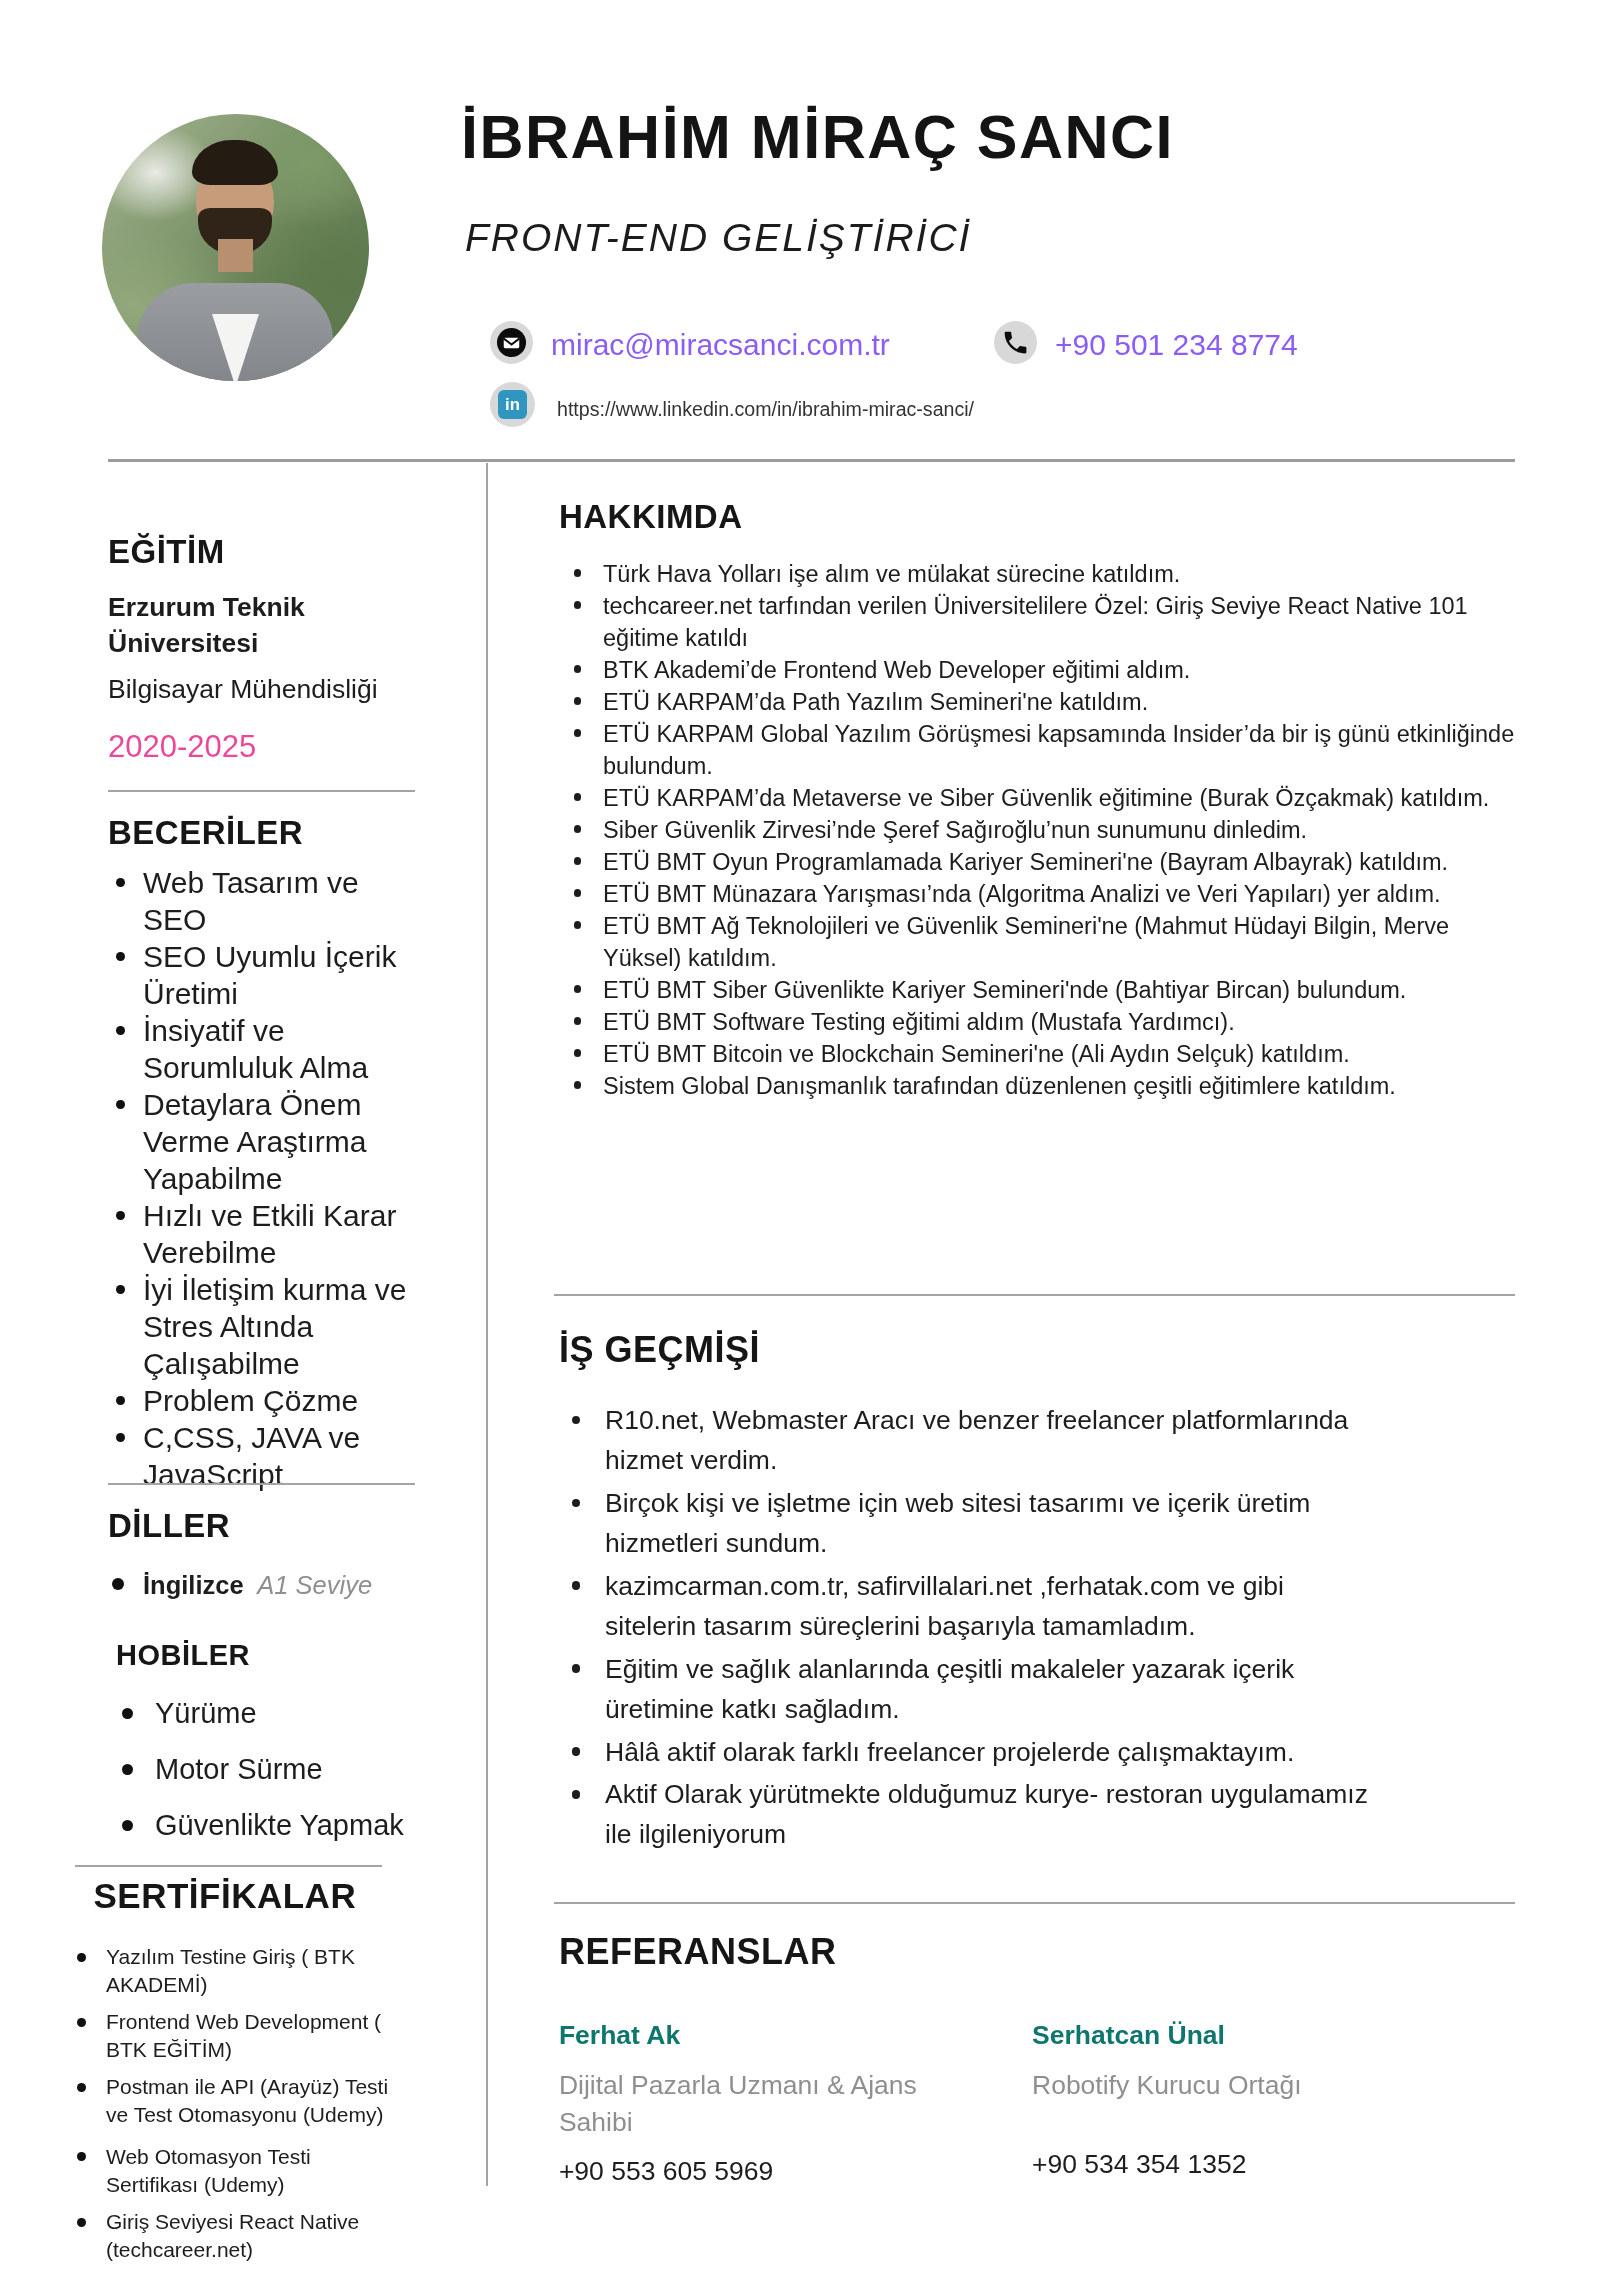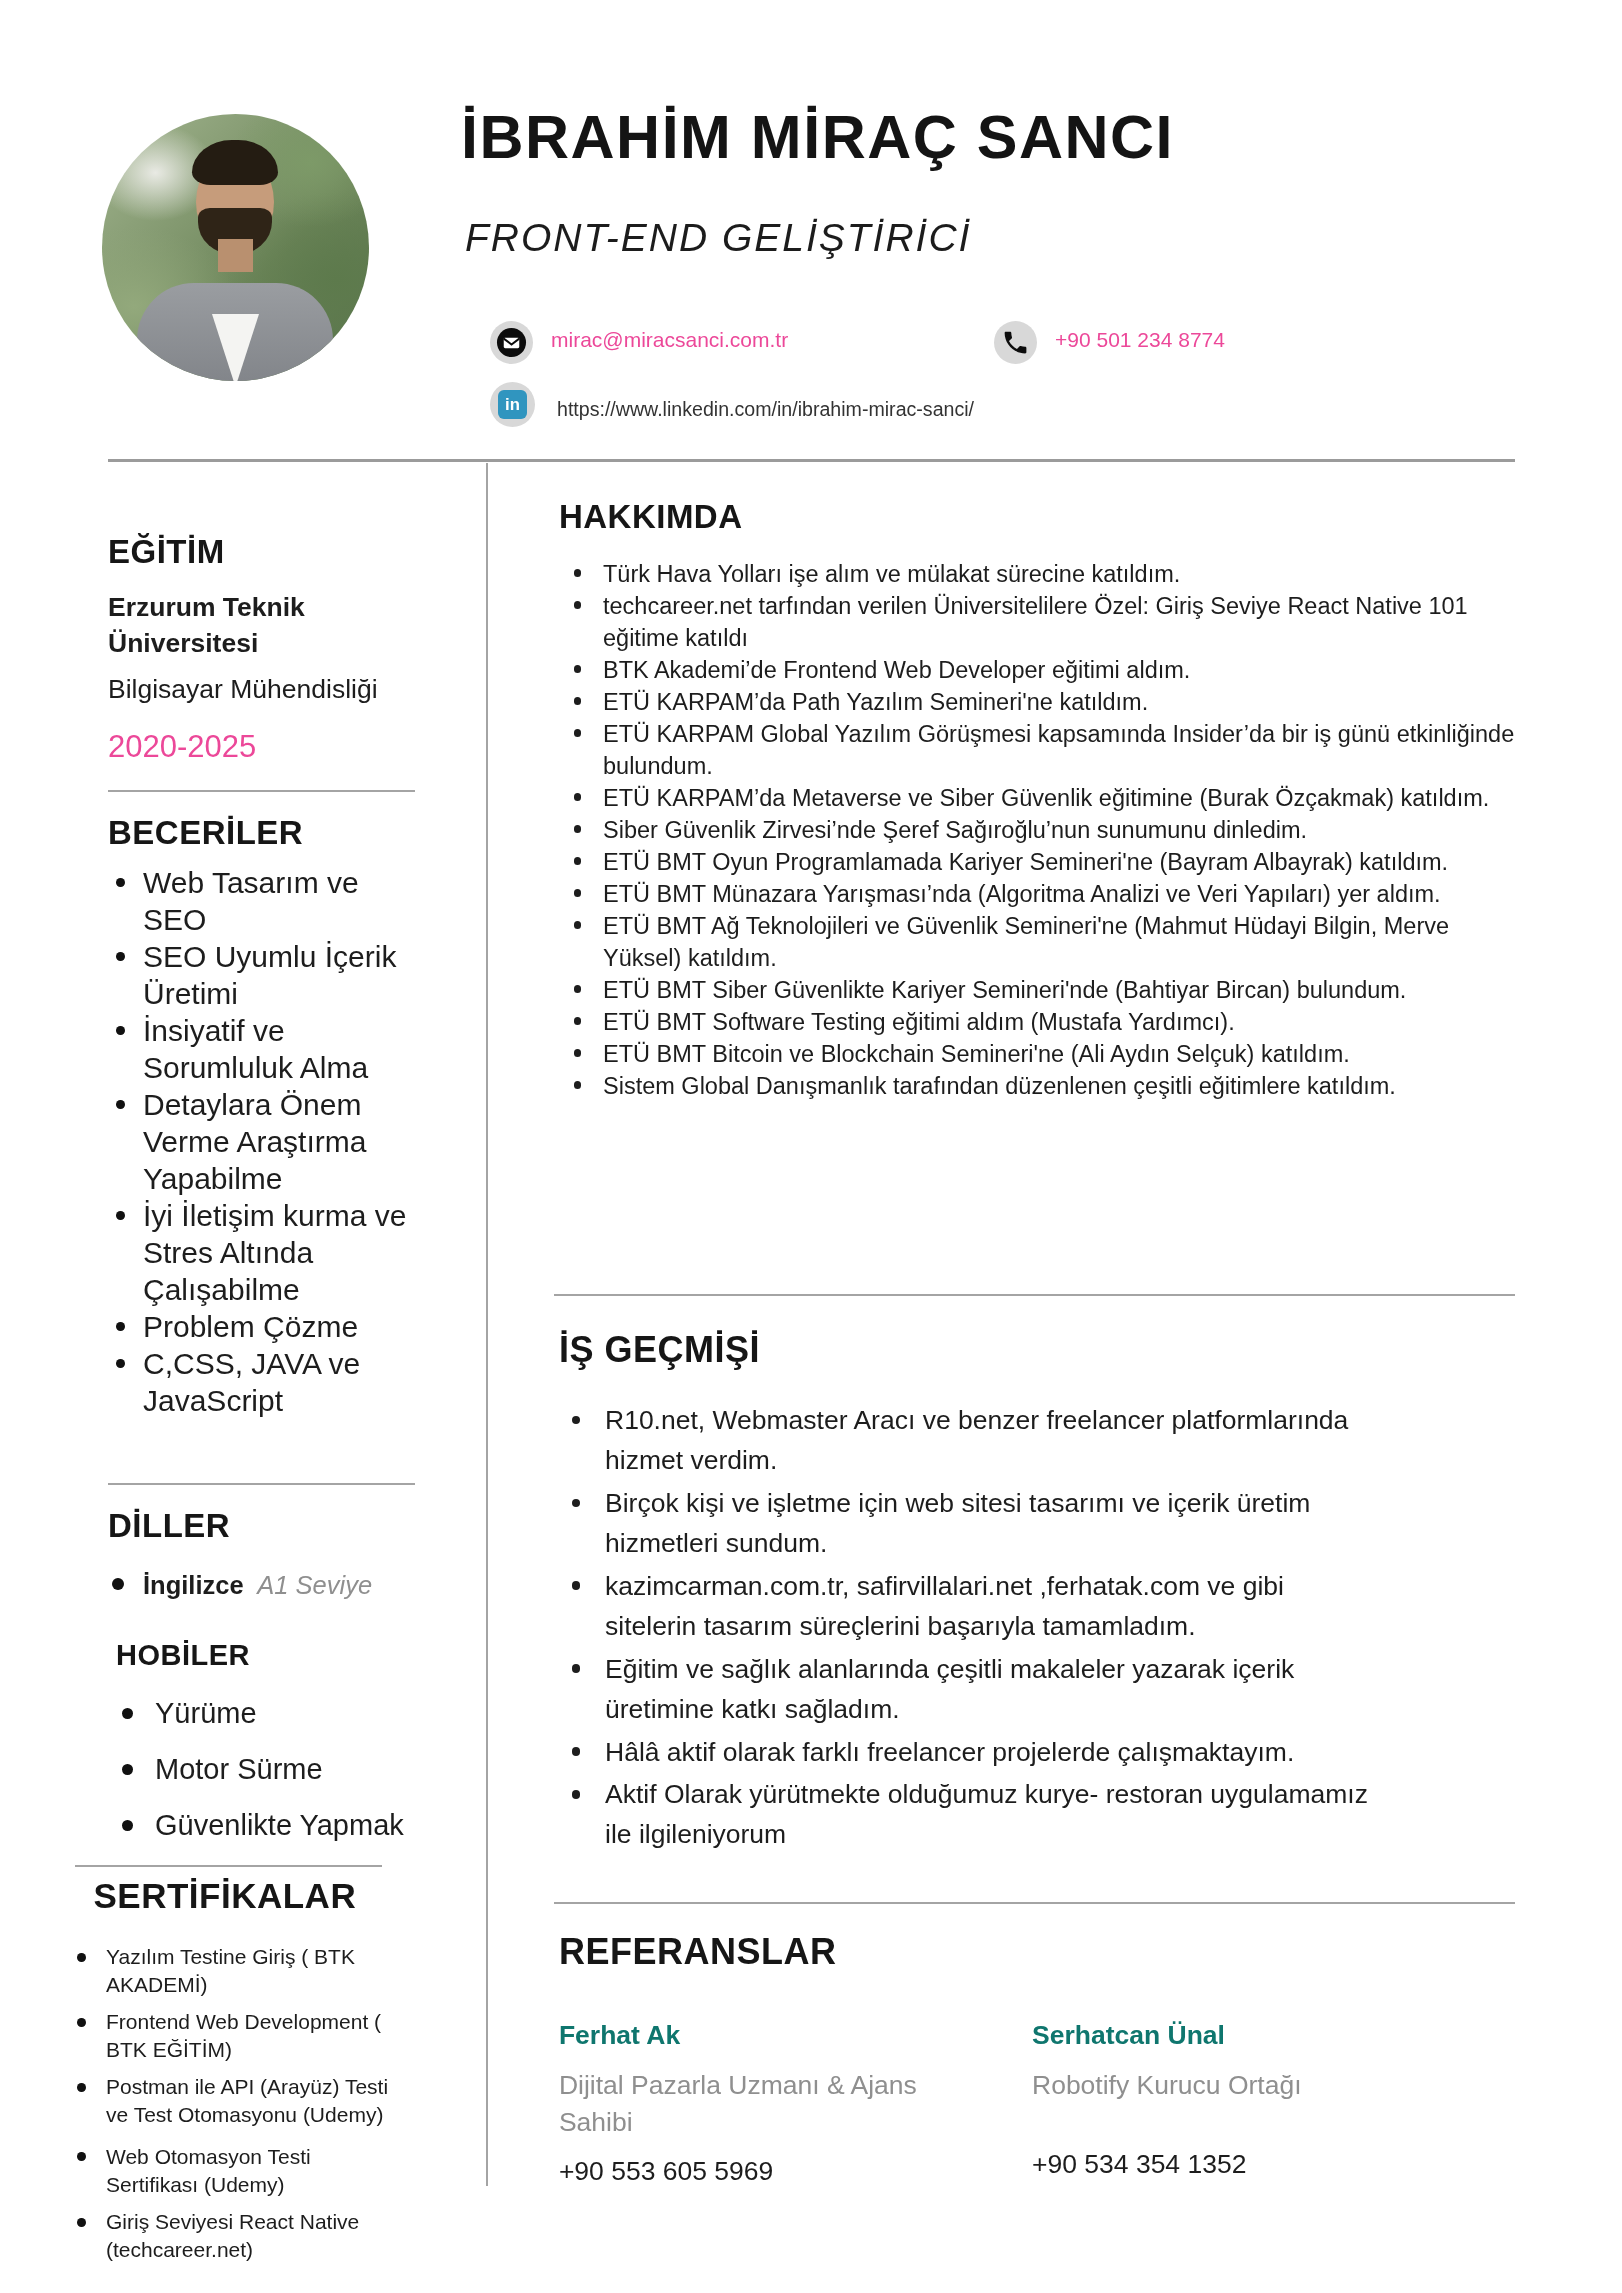--- a/index.html
+++ b/index.html
@@ -25,21 +25,21 @@
     clip-path:polygon(0 0,100% 0,50% 100%);}
   .photo .neck{position:absolute;left:116px;top:125px;width:35px;height:33px;background:#b9906f;}
   .photo .head{position:absolute;left:94px;top:39px;width:78px;height:98px;border-radius:39px/49px;background:#c69c7b;}
   .photo .hair{position:absolute;left:90px;top:25.5px;width:86px;height:45px;border-radius:43px 43px 19.6px 19.6px/35px 35px 13.7px 13.7px;background:#241c12;}
   .photo .beard{position:absolute;left:96px;top:94px;width:74px;height:47px;border-radius:11.8px 11.8px 37px 37px/9.8px 9.8px 33px 33px;background:#2f2417;}
 
   .name{left:461px;top:102px;font-size:61px;font-weight:800;letter-spacing:1.5px;color:#141414;}
   .role{left:465px;top:216px;font-size:39px;font-weight:300;letter-spacing:2px;color:#1c1c1c;font-style:italic;}
 
   .badge{width:43px;height:43px;border-radius:50%;background:#d8d8d8;display:flex;align-items:center;justify-content:center;}
-  .contact-text{font-size:21px;color:#ec4899;}
+  .contact-text{font-size:30px;color:#8b5cf6;}
   .li-badge{width:29px;height:29px;border-radius:5.9px;display:flex;align-items:center;justify-content:center;
     color:#fff;font-weight:700;font-size:16.7px;}
   .url-text{font-size:19.6px;color:#333;}
 
   
   .rule-h{background:#9b9b9b;height:2.9px;}
   .rule-thin{background:#a4a4a4;height:2px;}
   .rule-v{background:#a4a4a4;width:2px;}
 
   
@@ -119,20 +119,21 @@
 </div>
 <div class="abs rule-thin" style="left:108px;top:790px;width:307px;"></div>
 
 <div class="abs" style="left:108px;top:814px;width:312px;">
   <div class="h-sec" style="font-size:33px;">BECERİLER</div>
   <ul class="plain skills" style="margin-top:11.8px;">
     <li> Web Tasarım ve SEO</li>
     <li> SEO Uyumlu İçerik Üretimi</li>
     <li>İnsiyatif ve Sorumluluk Alma</li>
     <li>Detaylara Önem Verme Araştırma Yapabilme</li>
+    <li>Hızlı ve Etkili Karar Verebilme</li>
     <li>İyi İletişim kurma ve Stres Altında Çalışabilme</li>
     <li>Problem Çözme</li>
     <li>C,CSS, JAVA ve JavaScript</li>
   </ul>
 </div>
 <div class="abs rule-thin" style="left:108px;top:1483px;width:307px;"></div>
 
 <div class="abs" style="left:108px;top:1507px;width:312px;">
   <div class="h-sec" style="font-size:33px;">DİLLER</div>
   <div class="lang-item">

